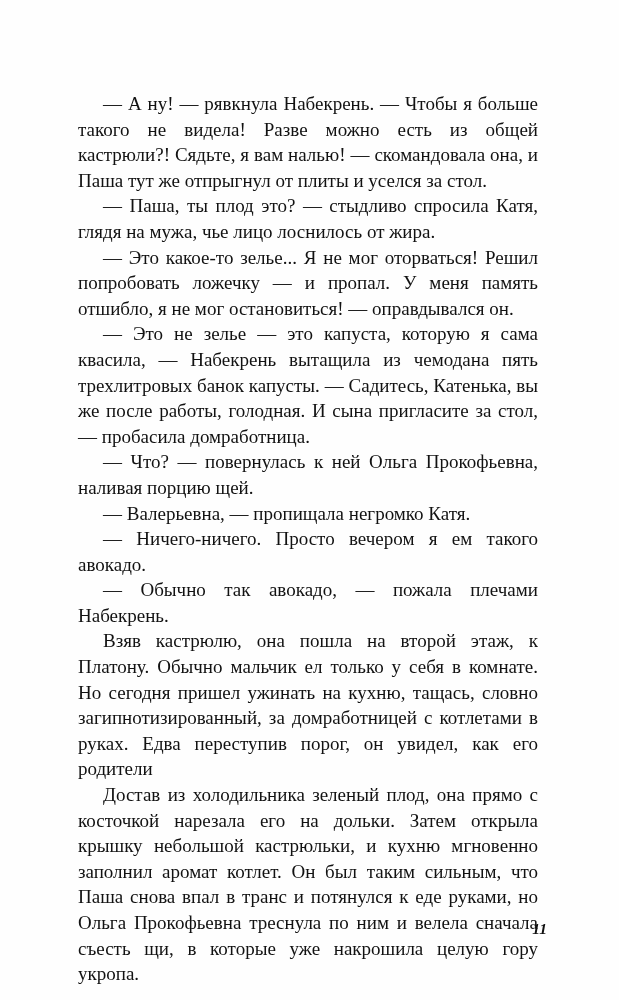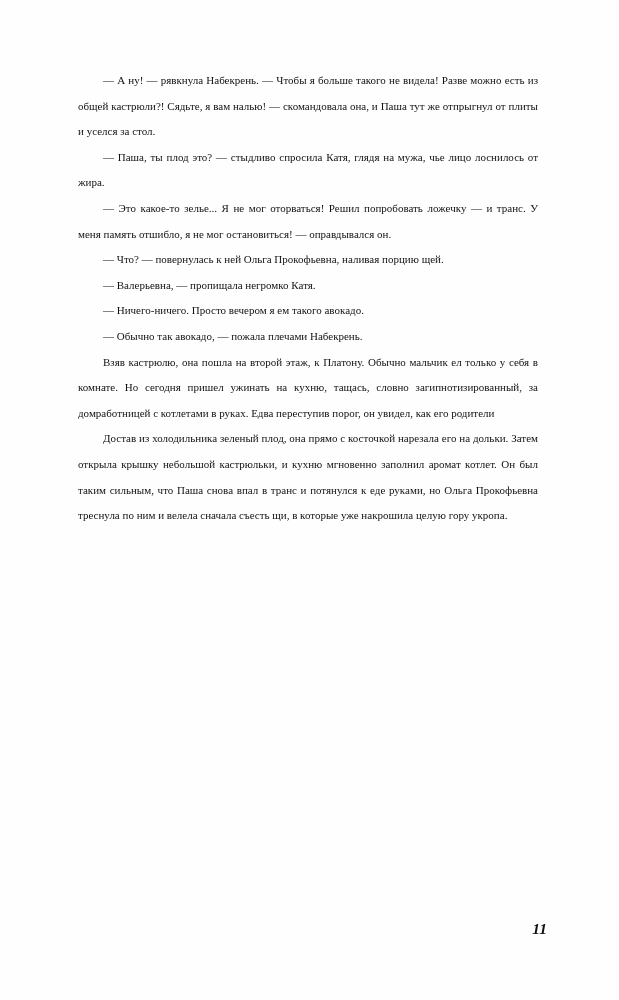--- a/index.html
+++ b/index.html
@@ -16,25 +16,25 @@
   .page {
     position: relative;
     width: 619px;
     height: 1000px;
     background: #fefefe;
     box-sizing: border-box;
   }
   .text-column {
     position: absolute;
     left: 78px;
-    top: 68px;
+    top: 91px;
     width: 460px;
     color: #121212;
     font-family: "Liberation Serif", serif;
-    font-size: 11px;
+    font-size: 19px;
     line-height: 25.6px;
     text-align: justify;
     text-justify: inter-word;
     -webkit-hyphens: manual;
     hyphens: manual;
   }
   .para {
     margin: 0;
     text-indent: 25px;
     text-align: justify;
@@ -50,21 +50,22 @@
     color: #111111;
   }
 </style>
 </head>
 <body>
 
 <div class="page">
   <div class="text-column">
     <p class="para">— А ну! — рявкнула Набекрень. — Чтобы я больше такого не видела! Разве можно есть из общей кастрюли?! Сядьте, я вам налью! — скомандовала она, и Паша тут же отпрыгнул от плиты и уселся за стол.</p>
     <p class="para">— Паша, ты плод это? — стыдливо спросила Катя, глядя на мужа, чье лицо лоснилось от жира.</p>
-    <p class="para">— Это какое-то зелье... Я не мог оторваться! Решил попробовать ложечку — и транс. У меня память отшибло, я не мог остановиться! — оправдывался он.</p>
+    <p class="para">— Это какое-то зелье... Я не мог оторваться! Решил попробовать ложечку — и пропал. У меня память отшибло, я не мог остановиться! — оправдывался он.</p>
+    <p class="para">— Это не зелье — это капуста, которую я сама квасила, — Набекрень вытащила из чемодана пять трехлитровых банок капусты. — Садитесь, Катенька, вы же после работы, голодная. И сына пригласите за стол, — пробасила домработница.</p>
     <p class="para">— Что? — повернулась к ней Ольга Прокофьевна, наливая порцию щей.</p>
     <p class="para">— Валерьевна, — пропищала негромко Катя.</p>
     <p class="para">— Ничего-ничего. Просто вечером я ем такого авокадо.</p>
     <p class="para">— Обычно так авокадо, — пожала плечами Набекрень.</p>
     <p class="para">Взяв кастрюлю, она пошла на второй этаж, к Платону. Обычно мальчик ел только у себя в комнате. Но сегодня пришел ужинать на кухню, тащась, словно загипнотизированный, за домработницей с котлетами в руках. Едва переступив порог, он увидел, как его родители</p>
     <p class="para">Достав из холодильника зеленый плод, она прямо с косточкой нарезала его на дольки. Затем открыла крышку небольшой кастрюльки, и кухню мгновенно заполнил аромат котлет. Он был таким сильным, что Паша снова впал в транс и потянулся к еде руками, но Ольга Прокофьевна треснула по ним и велела сначала съесть щи, в которые уже накрошила целую гору укропа.</p>
   </div>
   <div class="page-number">11</div>
 </div>
 

